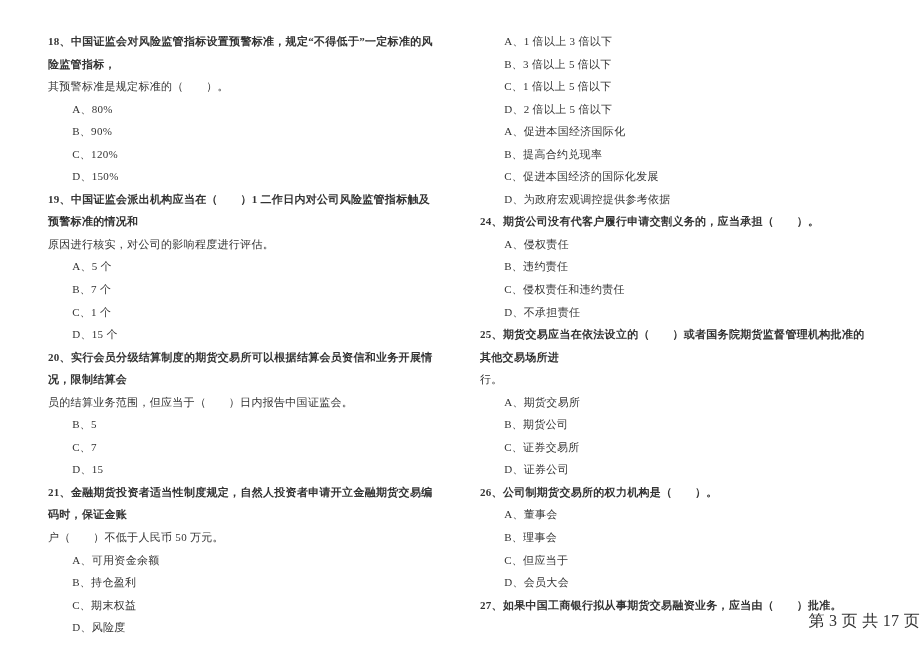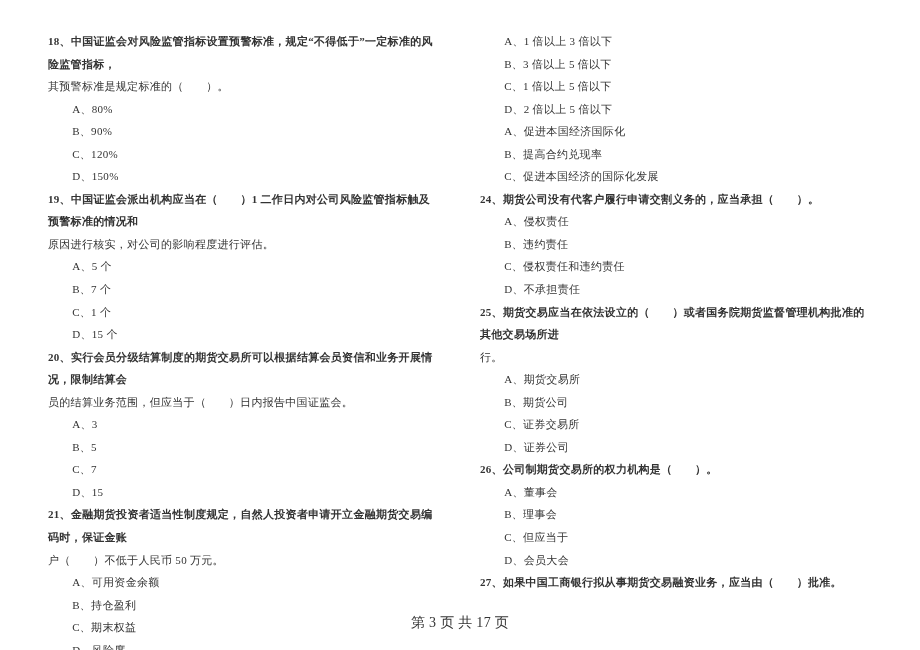--- a/index.html
+++ b/index.html
@@ -31,22 +31,22 @@
       text-indent: 0;
     }
     .option {
       padding-left: 2.2em;
     }
     .footer {
       position: absolute;
       bottom: 18px;
       left: 0;
       right: 0;
-      text-align: center;
-      font-size: 14px;
+      text-align: right;
+      font-size: 16px;
       color: #333;
       letter-spacing: 0.3px;
     }
   </style>
 </head>
 <body>
 
 <div class="page">
 
   <div class="column">
@@ -59,21 +59,20 @@
 
     <div class="question">19、中国证监会派出机构应当在（　　）1 二作日内对公司风险监管指标触及预警标准的情况和</div>
     <div class="question-continue">原因进行核实，对公司的影响程度进行评估。</div>
     <div class="option">A、5 个</div>
     <div class="option">B、7 个</div>
     <div class="option">C、1 个</div>
     <div class="option">D、15 个</div>
 
     <div class="question">20、实行会员分级结算制度的期货交易所可以根据结算会员资信和业务开展情况，限制结算会</div>
     <div class="question-continue">员的结算业务范围，但应当于（　　）日内报告中国证监会。</div>
-    <div class="option">A、3</div>
     <div class="option">B、5</div>
     <div class="option">C、7</div>
     <div class="option">D、15</div>
 
     <div class="question">21、金融期货投资者适当性制度规定，自然人投资者申请开立金融期货交易编码时，保证金账</div>
     <div class="question-continue">户（　　）不低于人民币 50 万元。</div>
     <div class="option">A、可用资金余额</div>
     <div class="option">B、持仓盈利</div>
     <div class="option">C、期末权益</div>
     <div class="option">D、风险度</div>
@@ -82,20 +81,21 @@
 
   <div class="column">
     <div class="option">A、1 倍以上 3 倍以下</div>
     <div class="option">B、3 倍以上 5 倍以下</div>
     <div class="option">C、1 倍以上 5 倍以下</div>
     <div class="option">D、2 倍以上 5 倍以下</div>
 
     <div class="option">A、促进本国经济国际化</div>
     <div class="option">B、提高合约兑现率</div>
     <div class="option">C、促进本国经济的国际化发展</div>
+    <div class="option">D、为政府宏观调控提供参考依据</div>
 
     <div class="question">24、期货公司没有代客户履行申请交割义务的，应当承担（　　）。</div>
     <div class="option">A、侵权责任</div>
     <div class="option">B、违约责任</div>
     <div class="option">C、侵权责任和违约责任</div>
     <div class="option">D、不承担责任</div>
 
     <div class="question">25、期货交易应当在依法设立的（　　）或者国务院期货监督管理机构批准的其他交易场所进</div>
     <div class="question-continue">行。</div>
     <div class="option">A、期货交易所</div>

